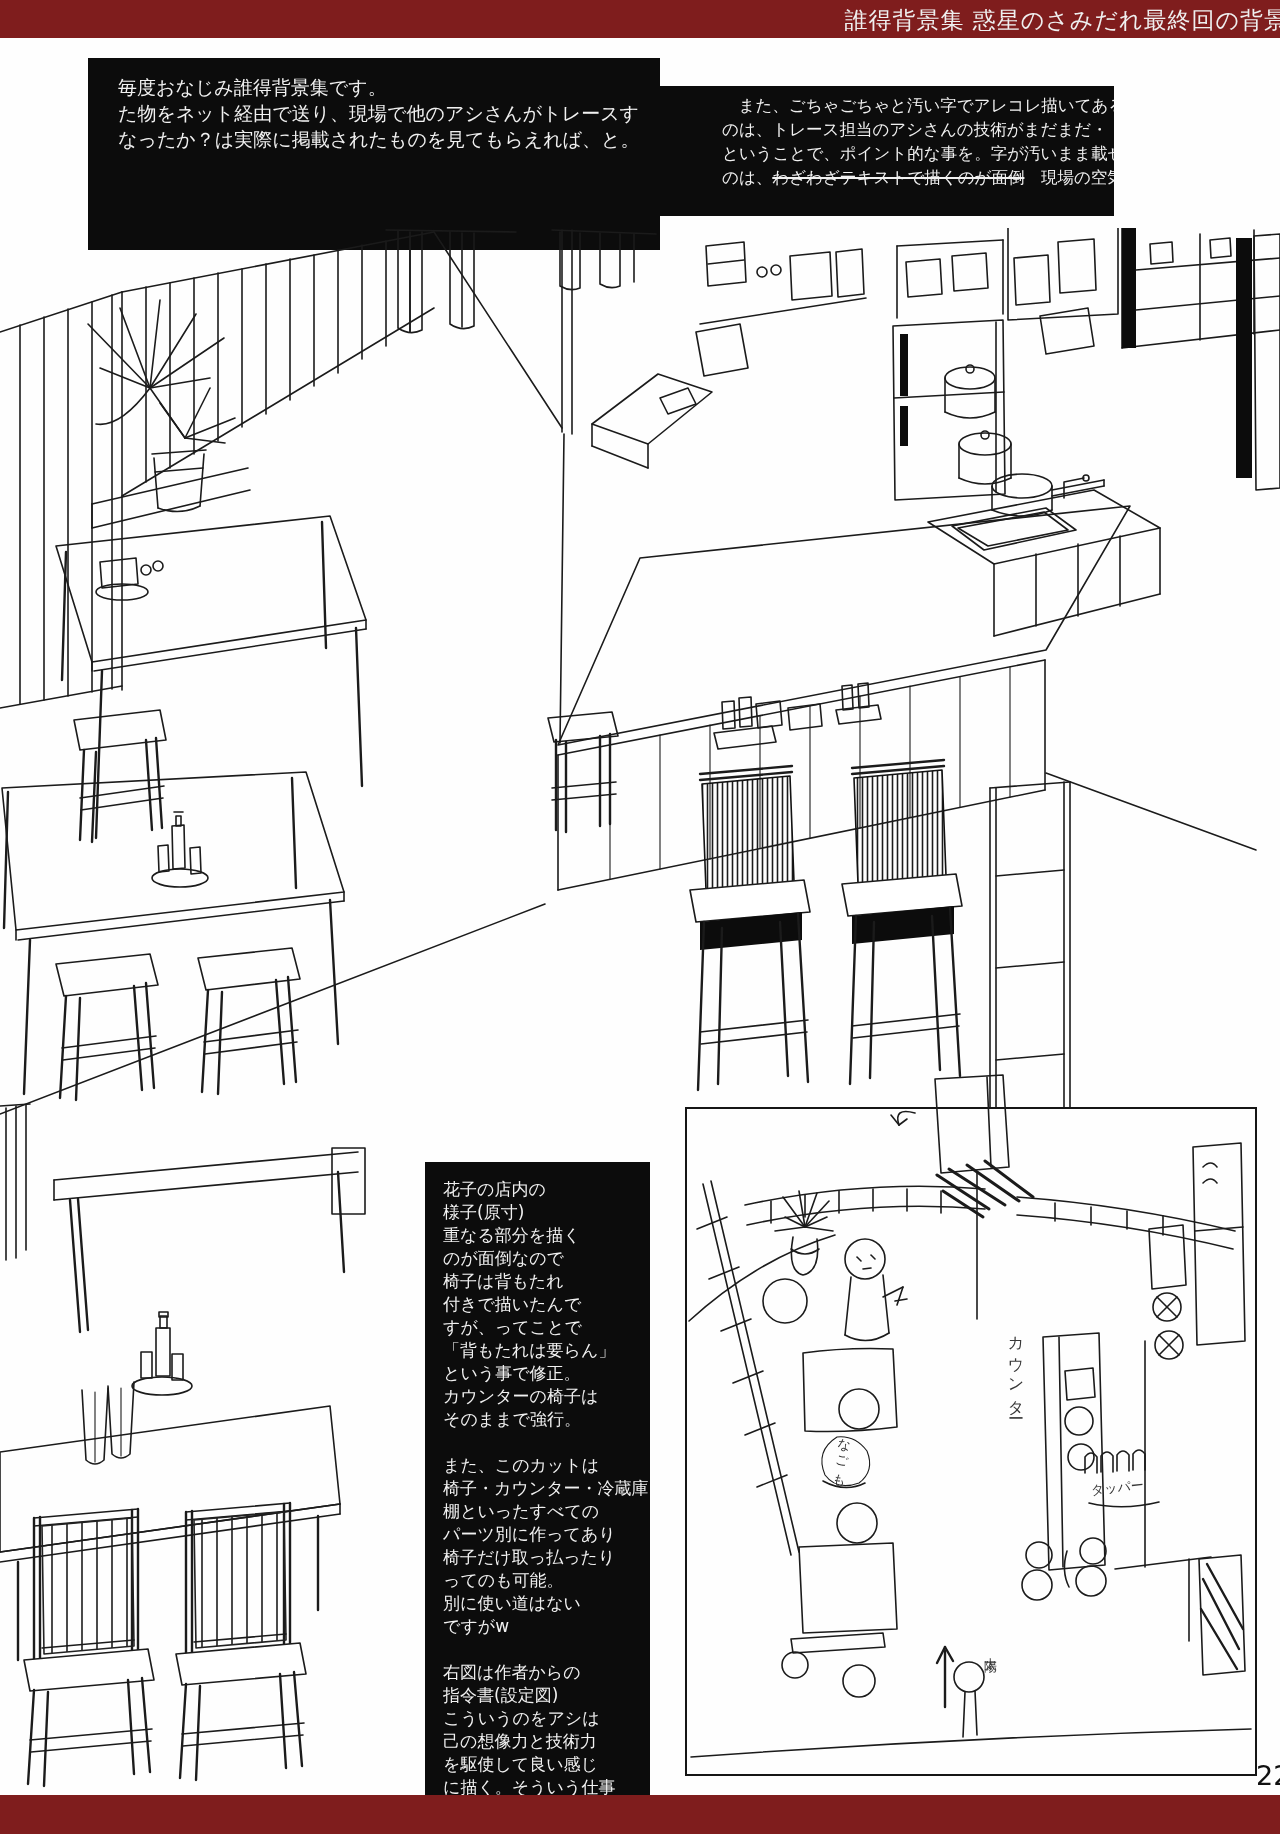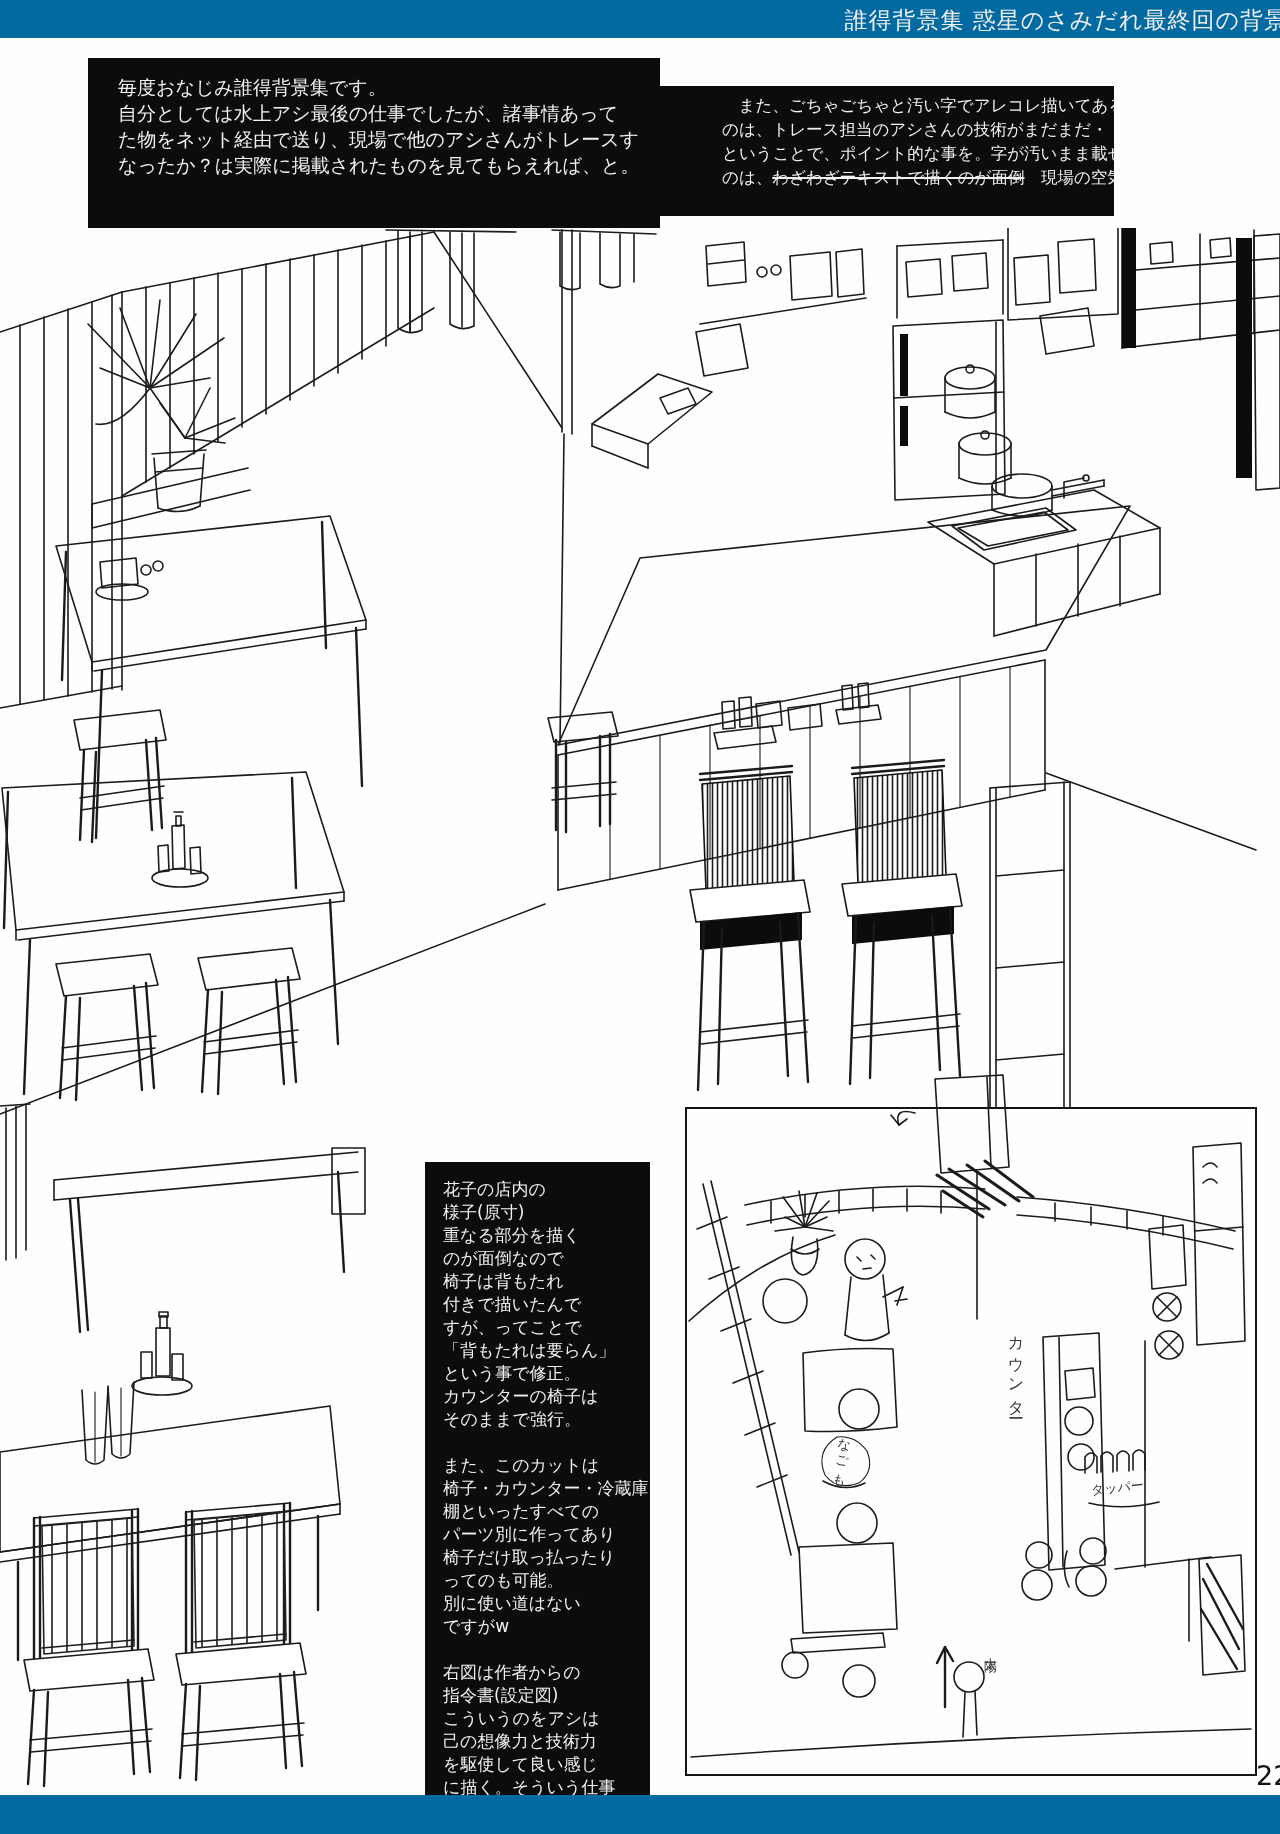--- a/index.html
+++ b/index.html
@@ -1,24 +1,24 @@
 <!DOCTYPE html>
 <html><head>
 <meta charset="utf-8">
 <style>
   html,body{margin:0;padding:0;background:#777;}
   #page{position:relative;width:1280px;height:1834px;background:#fefefe;overflow:hidden;
         font-family:"DejaVu Sans",sans-serif;color:#111;}
-  .bar{position:absolute;left:0;width:1280px;background:#0369a1;}
+  .bar{position:absolute;left:0;width:1280px;background:#7f1d1d;}
   #top-bar{top:0;height:38px;}
   #bottom-bar{top:1795px;height:39px;}
   #header-title{position:absolute;top:5px;right:-8px;color:#efefef;font-size:23px;
         letter-spacing:1px;white-space:nowrap;}
   .blackbox{position:absolute;background:#0c0c0c;color:#f1f1f1;overflow:hidden;}
-  #intro-left{left:88px;top:58px;width:572px;height:170px;padding:16px 0 4px 30px;
+  #intro-left{left:88px;top:58px;width:572px;height:192px;padding:16px 0 4px 30px;
         font-size:19px;line-height:26px;box-sizing:border-box;}
   #intro-right{left:660px;top:86px;width:454px;height:130px;padding:8px 0 0 62px;
         font-size:16.5px;line-height:24px;box-sizing:border-box;}
   .tline{white-space:nowrap;}
   .strike{text-decoration:line-through;text-decoration-thickness:2px;}
   #notes-box{left:425px;top:1162px;width:225px;height:672px;padding:16px 0 0 18px;
         font-size:17px;line-height:23px;box-sizing:border-box;}
   .note-line{min-height:23px;white-space:nowrap;}
   #main-art,#lower-art{position:absolute;}
   #main-art{left:0;top:228px;width:1280px;height:935px;}
@@ -44,21 +44,20 @@
 <body>
 
 <div id="page">
 
   <div id="top-bar" class="bar">
     <div id="header-title">誰得背景集 惑星のさみだれ最終回の背景</div>
   </div>
 
   <div id="intro-left" class="blackbox">
     <div class="tline">毎度おなじみ誰得背景集です。</div>
-    <div class="tline">自分としては水上アシ最後の仕事でしたが、諸事情あって</div>
     <div class="tline">た物をネット経由で送り、現場で他のアシさんがトレースす</div>
     <div class="tline">なったか？は実際に掲載されたものを見てもらえれば、と。</div>
   </div>
 
   <div id="intro-right" class="blackbox">
     <div class="tline">　また、ごちゃごちゃと汚い字でアレコレ描いてある</div>
     <div class="tline">のは、トレース担当のアシさんの技術がまだまだ・・・</div>
     <div class="tline">ということで、ポイント的な事を。字が汚いまま載せる</div>
     <div class="tline"><span>のは、</span><span class="strike">わざわざテキストで描くのが面倒</span><span>　現場の空気を</span></div>
   </div>

